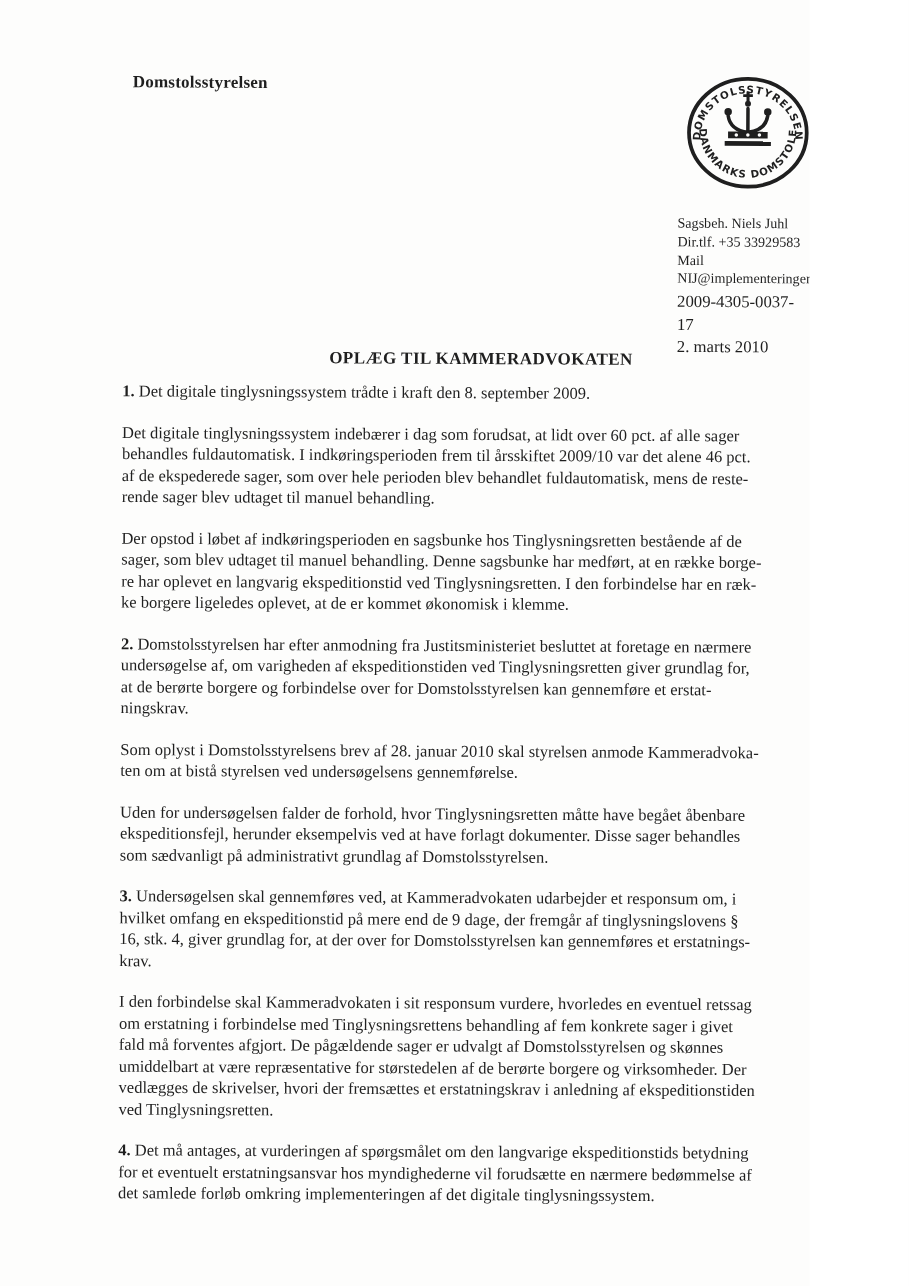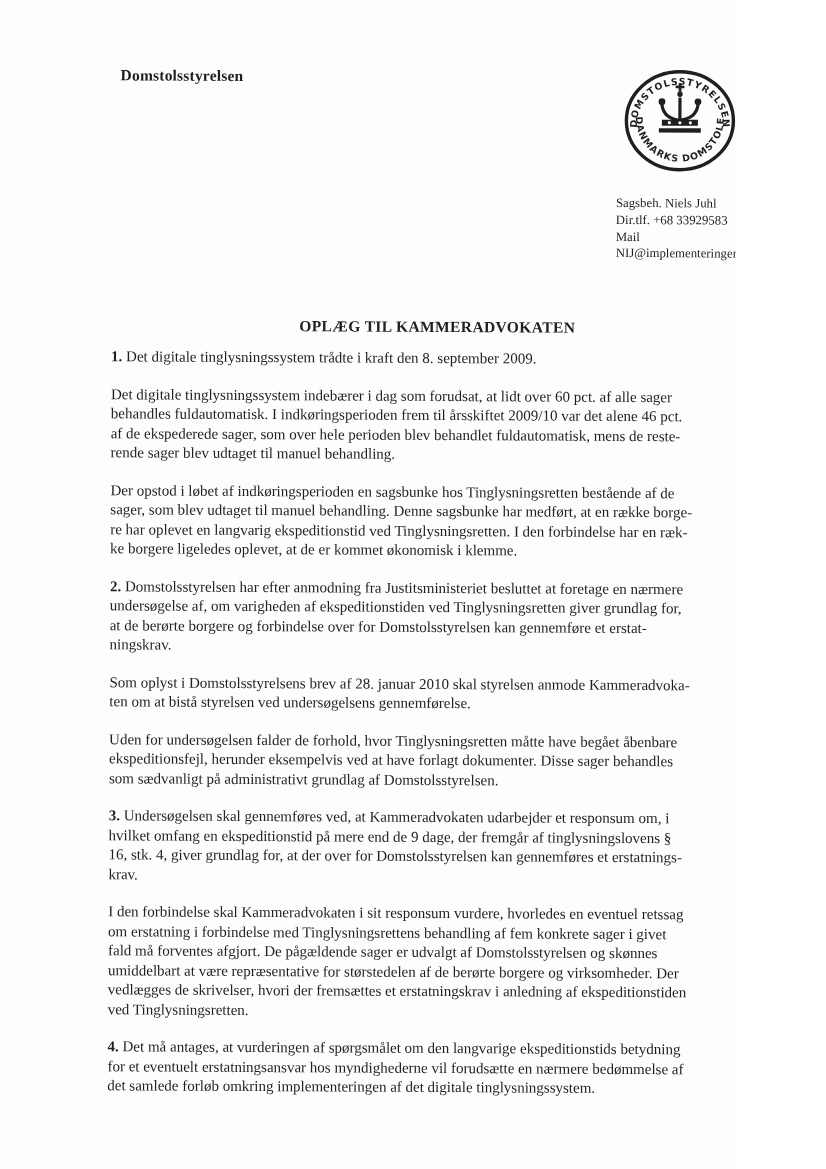--- a/index.html
+++ b/index.html
@@ -106,24 +106,28 @@
         <g fill="#fdfdfc">
           <circle cx="47" cy="54.5" r="1.6"></circle>
           <circle cx="57.5" cy="54.5" r="1.6"></circle>
           <circle cx="68" cy="54.5" r="1.6"></circle>
         </g>
       </g>
     </svg>
 
     <div class="contact">
       <div>Sagsbeh. Niels Juhl</div>
-      <div>Dir.tlf. +68 33929583</div>
+      <div>Dir.tlf. +35 33929583</div>
       <div>Mail NIJ@implementeringen.dk</div>
     </div>
 
+    <div class="reference">
+      <div>2009-4305-0037-17</div>
+      <div>2. marts 2010</div>
+    </div>
 
     <div class="doc">
       <div class="doc-title">OPLÆG TIL KAMMERADVOKATEN</div>
 
       <p class="body-par"><span class="pnum">1.</span><span> Det digitale tinglysningssystem trådte i kraft den 8. september 2009.</span></p>
 
       <p class="body-par"><span class="pnum"></span><span>Det digitale tinglysningssystem indebærer i dag som forudsat, at lidt over 60 pct. af alle sager
 behandles fuldautomatisk. I indkøringsperioden frem til årsskiftet 2009/10 var det alene 46 pct.
 af de ekspederede sager, som over hele perioden blev behandlet fuldautomatisk, mens de reste-
 rende sager blev udtaget til manuel behandling.</span></p>

